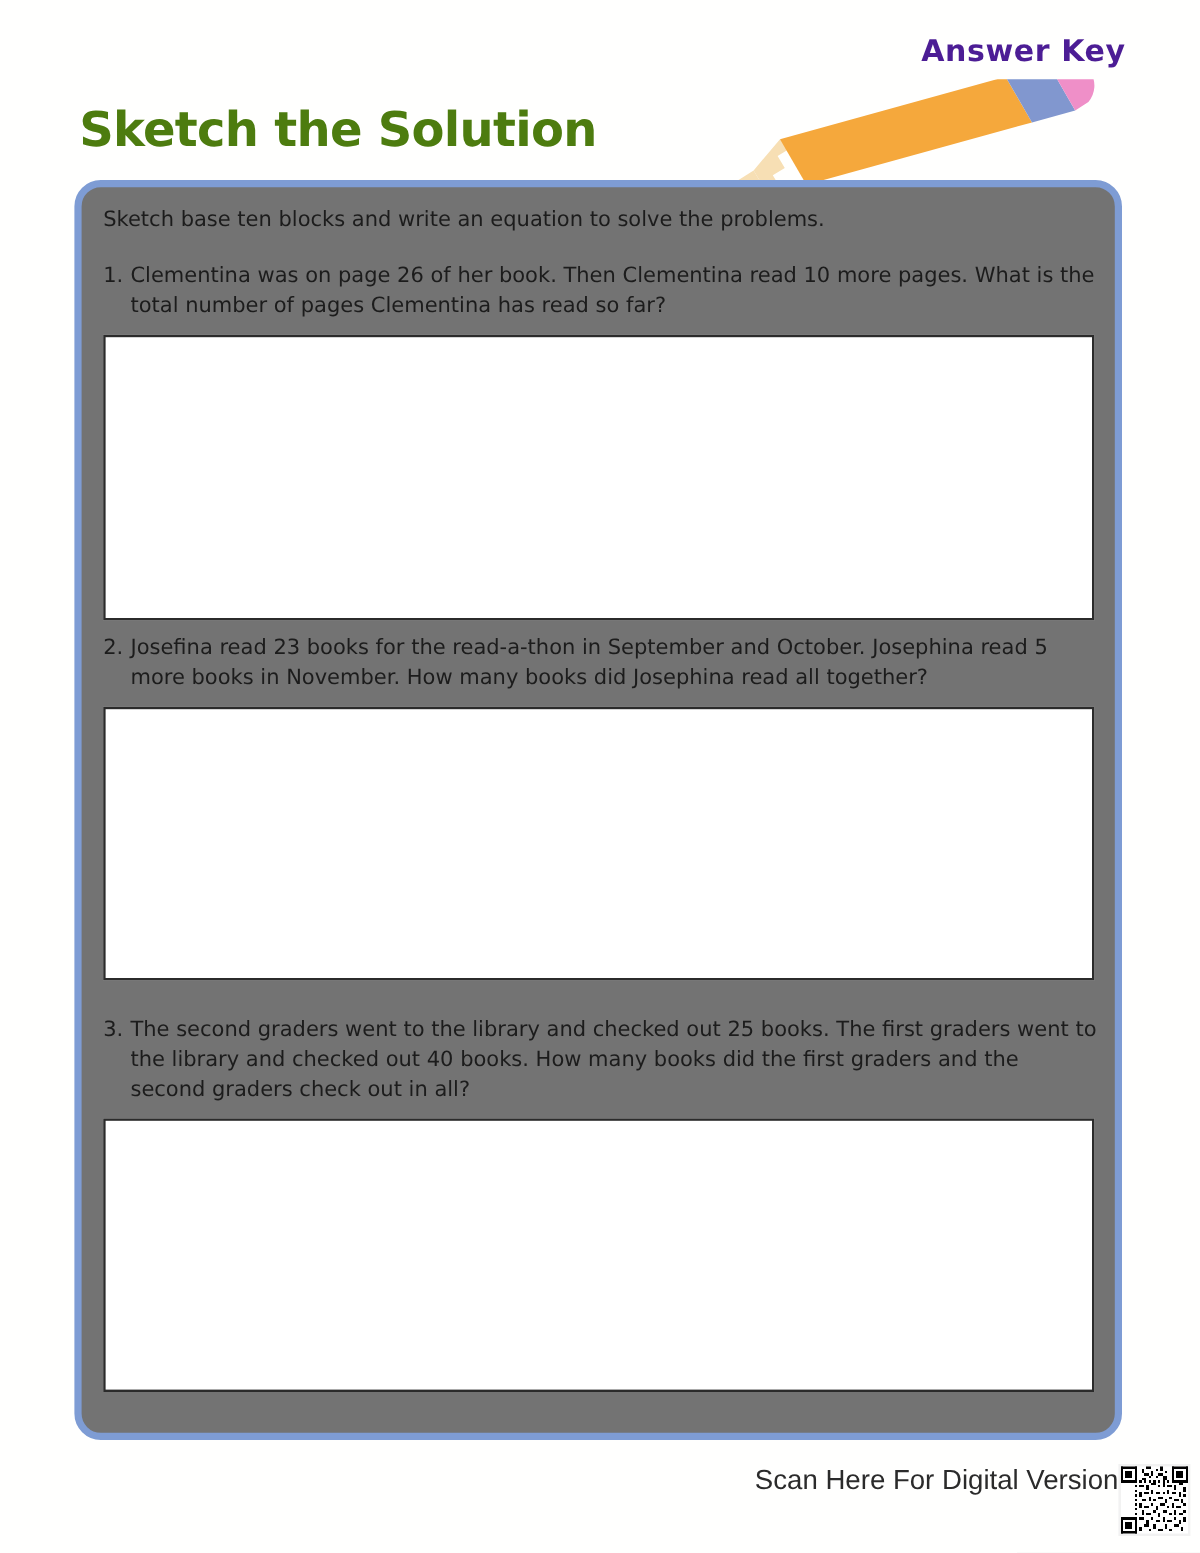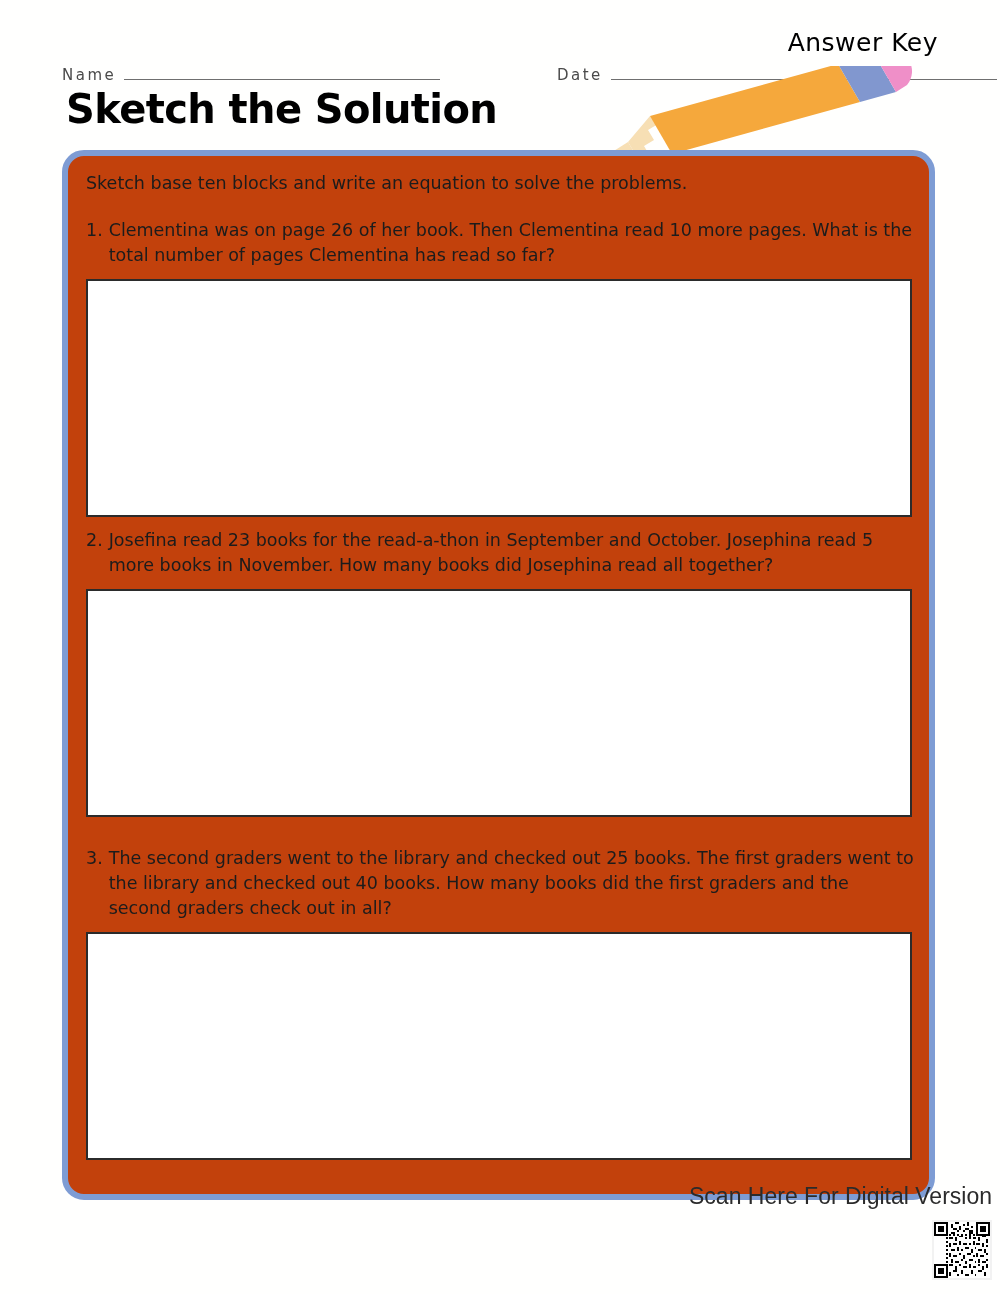--- a/index.html
+++ b/index.html
@@ -21,24 +21,24 @@
     position: absolute;
     inset: 0;
     background: #fffffe;
   }
 
   
   .answer-key {
     position: absolute;
     top: 28px;
     right: 62px;
-    color: #000000;
+    color: #4c1d95;
     font-family: "DejaVu Sans", sans-serif;
     font-size: 25px;
-    font-weight: 400;
+    font-weight: 700;
     letter-spacing: 0.5px;
     white-space: nowrap;
   }
 
   .namedate-row {
     position: absolute;
     top: 58px;
     left: 62px;
     right: 62px;
     height: 26px;
@@ -67,21 +67,21 @@
     height: 11px;
   }
 
   .worksheet-title {
     position: absolute;
     top: 86px;
     left: 66px;
     font-family: "DejaVu Sans", sans-serif;
     font-size: 40px;
     font-weight: 700;
-    color: #000000;
+    color: #4d7c0f;
     letter-spacing: -0.6px;
     white-space: nowrap;
   }
 
   
   .pencil {
     position: absolute;
     left: 588px;
     top: 66px;
     width: 330px;
@@ -91,21 +91,21 @@
 
   
   .content-frame {
     position: absolute;
     left: 62px;
     top: 150px;
     width: 873px;
     height: 1050px;
     border: 6px solid #7e9cd4;
     border-radius: 22px;
-    background: #c2410c;
+    background: #737373;
     box-sizing: border-box;
   }
 
   .instruction {
     position: absolute;
     left: 18px;
     top: 16px;
     right: 18px;
     font-family: "DejaVu Sans", sans-serif;
     font-size: 17.5px;
@@ -182,23 +182,22 @@
     white-space: nowrap;
   }
   .brand-worksheet { color: #3d6fd6; }
   .brand-zone { color: #f5a623; }
 
   .scan-wrap {
     position: absolute;
     right: 8px;
     bottom: 14px;
     display: flex;
-    align-items: flex-end;
-    gap: 10px;
-    flex-direction: column;
+    align-items: flex-start;
+    gap: 0;
   }
   .scan-text {
     font-family: "Liberation Sans", sans-serif;
     font-size: 23px;
     color: #2b2b2b;
     white-space: nowrap;
   }
   .qr {
     width: 60px;
     height: 60px;
@@ -209,28 +208,20 @@
   }
 </style>
 </head>
 <body>
 
 <div class="page">
 
   <div class="answer-key">Answer Key</div>
 
   <div class="namedate-row">
-    <div class="field field-name">
-      <span class="field-label">Name</span>
-      <span class="field-rule"></span>
-    </div>
-    <div class="field field-date">
-      <span class="field-label">Date</span>
-      <span class="field-rule"></span>
-    </div>
   </div>
 
   <div class="worksheet-title">Sketch the Solution</div>
 
   <svg class="pencil" viewBox="0 0 330 110">
 
     <polygon points="2,100 40,76 52,96 42,106" fill="#f7dfb4"></polygon>
     <polygon points="2,100 16,92 22,102" fill="#fdf4e2"></polygon>
 
     <polygon points="40,76 52,96 62,90 56,80 66,74 60,64 70,58 62,50" fill="#f7dfb4"></polygon>

